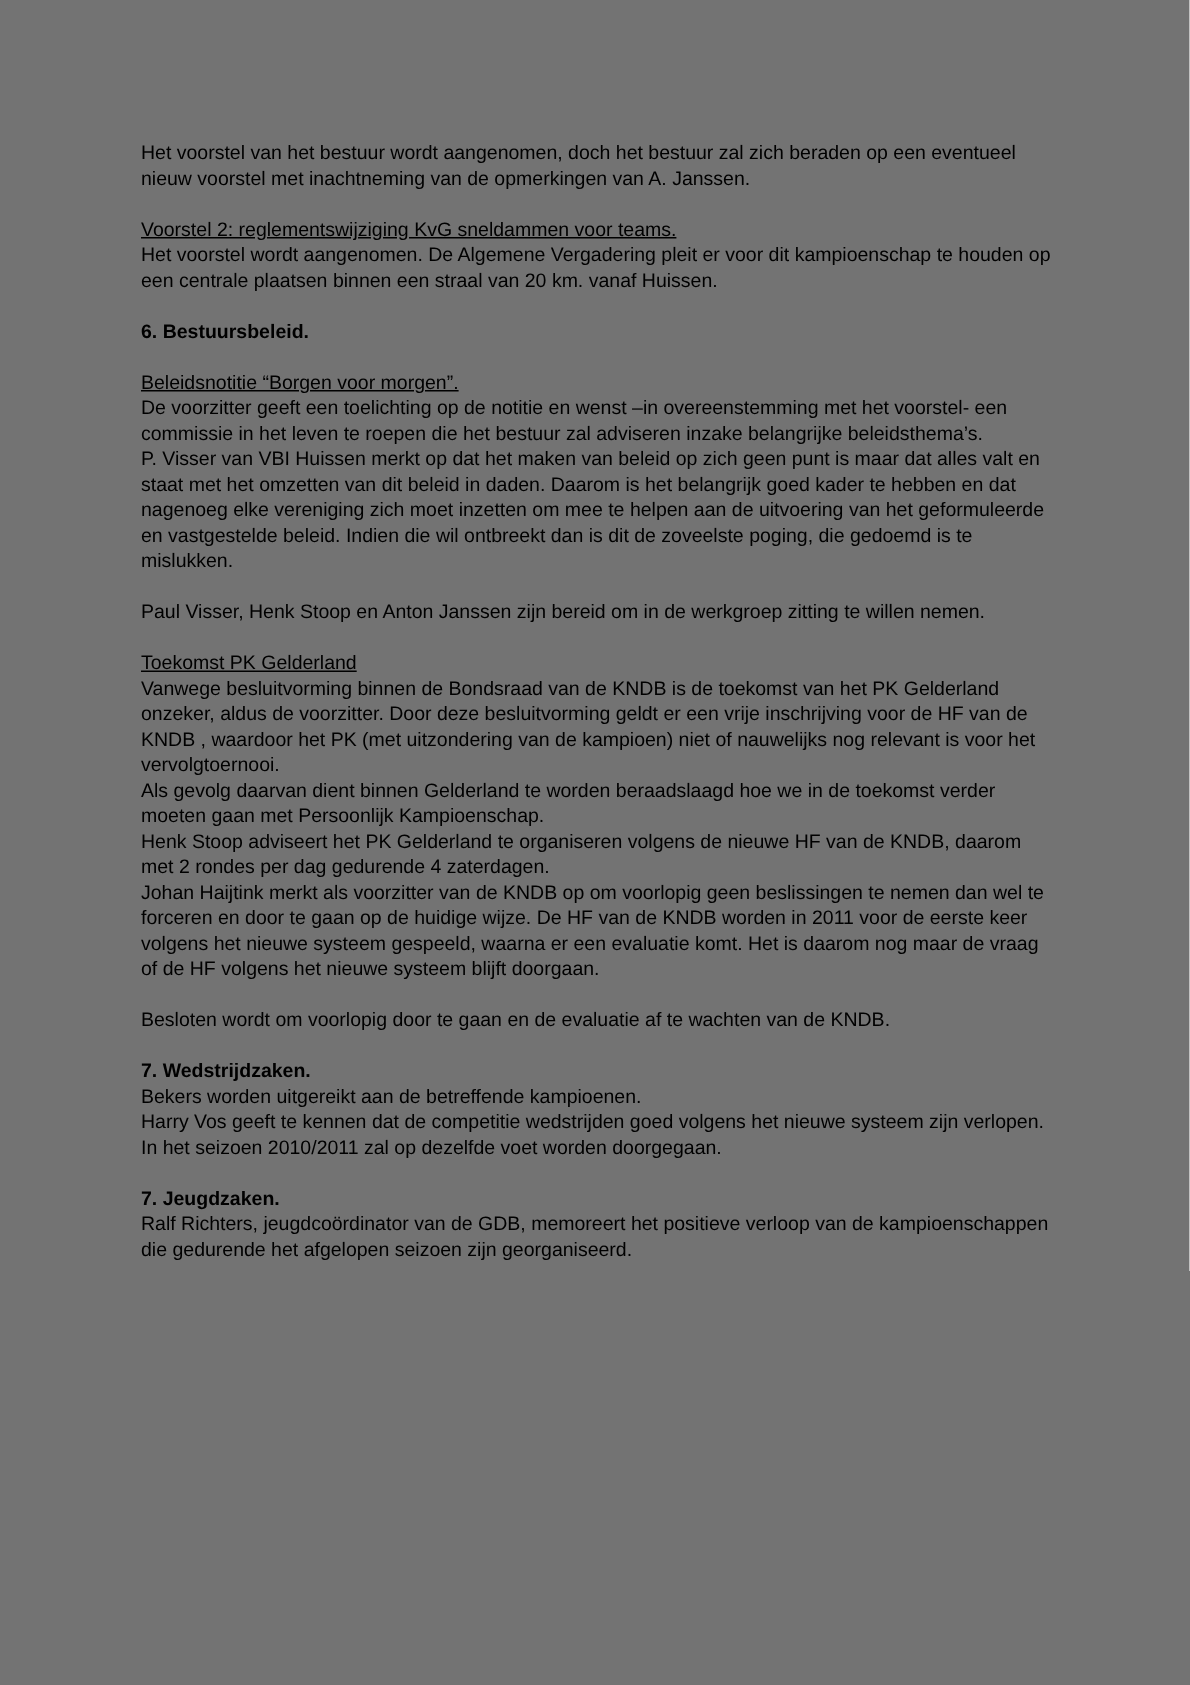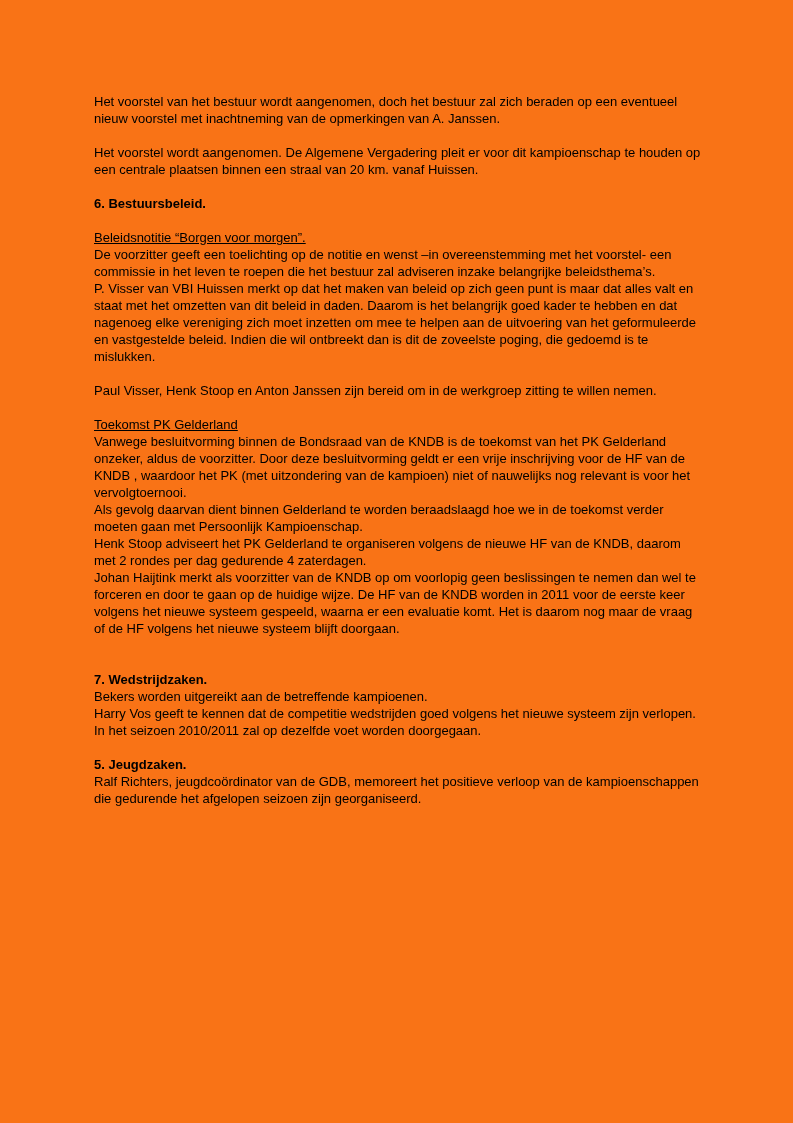--- a/index.html
+++ b/index.html
@@ -4,21 +4,21 @@
 <style>
   html, body {
     margin: 0;
     padding: 0;
     background: #ffffff;
   }
   .page {
     position: relative;
     width: 793px;
     height: 1123px;
-    background: #f97316;
+    background: #737373;
     overflow: hidden;
     font-family: "Liberation Sans", "DejaVu Sans", sans-serif;
     color: #000000;
   }
   .content {
     position: absolute;
     left: 94px;
     top: 93px;
     width: 612px;
     font-size: 13px;
@@ -38,38 +38,40 @@
     height: 17px;
   }
 </style>
 </head>
 <body>
 
 <div class="page">
   <div class="content" id="doc-content">
       <p class="block paragraph">Het voorstel van het bestuur wordt aangenomen, doch het bestuur zal zich beraden op een eventueel nieuw voorstel met inachtneming van de opmerkingen van A. Janssen.</p>
       <div class="spacer"></div>
+      <p class="block underlined_heading">Voorstel 2: reglementswijziging KvG sneldammen voor teams.</p>
       <p class="block paragraph">Het voorstel wordt aangenomen. De Algemene Vergadering pleit er voor dit kampioenschap te houden op een centrale plaatsen binnen een straal van 20 km. vanaf Huissen.</p>
       <div class="spacer"></div>
       <p class="block bold_heading">6. Bestuursbeleid.</p>
       <div class="spacer"></div>
       <p class="block underlined_heading">Beleidsnotitie “Borgen voor morgen”.</p>
       <p class="block paragraph">De voorzitter geeft een toelichting op de notitie en wenst –in overeenstemming met het voorstel- een commissie in het leven te roepen die het bestuur zal adviseren inzake belangrijke beleidsthema’s.</p>
       <p class="block paragraph">P. Visser van VBI Huissen merkt op dat het maken van beleid op zich geen punt is maar dat alles valt en staat met het omzetten van dit beleid in daden. Daarom is het belangrijk goed kader te hebben en dat nagenoeg elke vereniging zich moet inzetten om mee te helpen aan de uitvoering van het geformuleerde en vastgestelde beleid. Indien die wil ontbreekt dan is dit de zoveelste poging, die gedoemd is te mislukken.</p>
       <div class="spacer"></div>
       <p class="block paragraph">Paul Visser, Henk Stoop en Anton Janssen zijn bereid om in de werkgroep zitting te willen nemen.</p>
       <div class="spacer"></div>
       <p class="block underlined_heading">Toekomst PK Gelderland</p>
       <p class="block paragraph">Vanwege besluitvorming binnen de Bondsraad van de KNDB is de toekomst van het PK Gelderland onzeker, aldus de voorzitter. Door deze besluitvorming geldt er een vrije inschrijving voor de HF van de KNDB , waardoor het PK (met uitzondering van de kampioen) niet of nauwelijks nog relevant is voor het vervolgtoernooi.</p>
       <p class="block paragraph">Als gevolg daarvan dient binnen Gelderland te worden beraadslaagd hoe we in de toekomst verder moeten gaan met Persoonlijk Kampioenschap.</p>
       <p class="block paragraph">Henk Stoop adviseert het PK Gelderland te organiseren volgens de nieuwe HF van de KNDB, daarom met 2 rondes per dag gedurende 4 zaterdagen.</p>
       <p class="block paragraph">Johan Haijtink merkt als voorzitter van de KNDB op om voorlopig geen beslissingen te nemen dan wel te forceren en door te gaan op de huidige wijze. De HF van de KNDB worden in 2011 voor de eerste keer volgens het nieuwe systeem gespeeld, waarna er een evaluatie komt. Het is daarom nog maar de vraag of de HF volgens het nieuwe systeem blijft doorgaan.</p>
       <div class="spacer"></div>
+      <p class="block paragraph">Besloten wordt om voorlopig door te gaan en de evaluatie af te wachten van de KNDB.</p>
       <div class="spacer"></div>
       <p class="block bold_heading">7. Wedstrijdzaken.</p>
       <p class="block paragraph">Bekers worden uitgereikt aan de betreffende kampioenen.</p>
       <p class="block paragraph">Harry Vos geeft te kennen dat de competitie wedstrijden goed volgens het nieuwe systeem zijn verlopen.</p>
       <p class="block paragraph">In het seizoen 2010/2011 zal op dezelfde voet worden doorgegaan.</p>
       <div class="spacer"></div>
-      <p class="block bold_heading">5. Jeugdzaken.</p>
+      <p class="block bold_heading">7. Jeugdzaken.</p>
       <p class="block paragraph">Ralf Richters, jeugdcoördinator van de GDB, memoreert het positieve verloop van de kampioenschappen die gedurende het afgelopen seizoen zijn georganiseerd.</p>
     </div>
 </div>
 
 </body></html>

